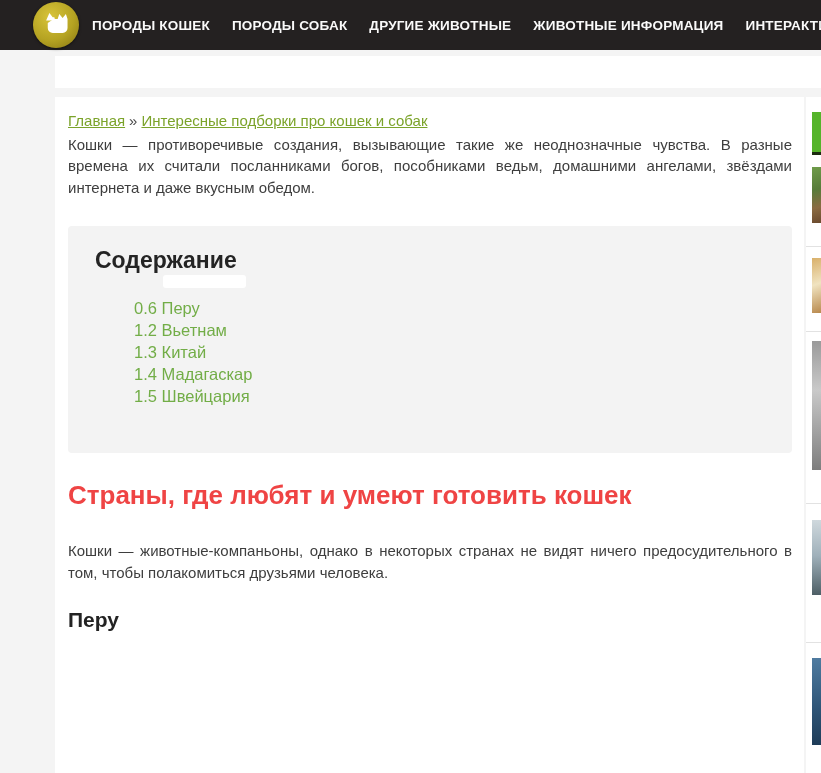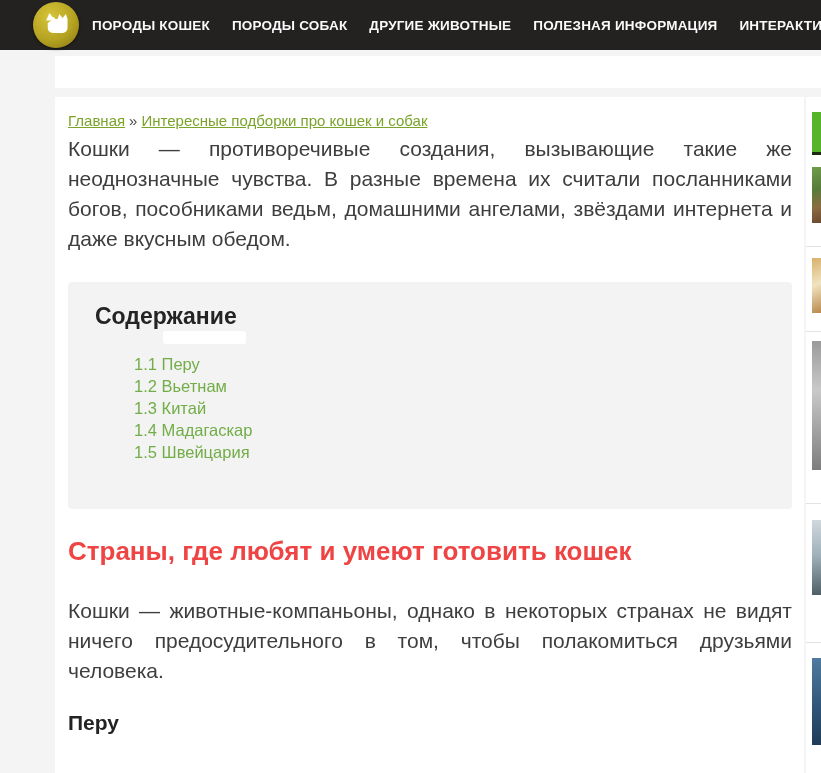--- a/index.html
+++ b/index.html
@@ -48,21 +48,21 @@
   }
   .breadcrumb { font-size:15px; margin-bottom:5px; color:#4a4a4a; }
   .breadcrumb a { color:#7ba32a; text-decoration:underline; cursor:pointer; }
   .breadcrumb .sep { margin:0 4px; color:#4a4a4a; }
 
   h1.article-title {
     font-size:30px; line-height:1.13; font-weight:bold; color:#232323;
     letter-spacing:-.3px; max-width:705px; margin:3px 0 17px;
   }
   p.body-text {
-    font-size:21px; line-height:1.43; text-align:justify; color:#3e3e3e;
+    font-size:15px; line-height:1.43; text-align:justify; color:#3e3e3e;
   }
   p.intro { margin:0 0 28px; }
 
   
   .toc {
     position:relative;
     background:#f3f3f3; border-radius:4px;
     padding:21px 24px 46px 27px;
     margin:0 0 27px;
   }
@@ -114,42 +114,42 @@
       <svg width="28" height="26" viewBox="0 0 34 30">
         <path fill="#ffffff" d="M5 12 L9 3 L13 8 H15 L16 12 Z"></path>
         <path fill="#ffffff" d="M14 10 L19 10 L21 4 L25 9 L29 4 L31 10 L31 21 a6 6 0 0 1 -6 6 H13 a6 6 0 0 1 -6 -6 L7 15 Z"></path>
       </svg>
     </span>
   </div>
   <ul class="nav-menu">
     <li>ПОРОДЫ КОШЕК</li>
     <li>ПОРОДЫ СОБАК</li>
     <li>ДРУГИЕ ЖИВОТНЫЕ</li>
-    <li>ПОЛЕЗНАЯ ИНФОРМАЦИЯ</li>
+    <li>ЖИВОТНЫЕ ИНФОРМАЦИЯ</li>
     <li>ИНТЕРАКТИВ</li>
 
   </ul>
 </header>
 
 <div class="top-strip"></div>
 
 <main class="article-card">
 
   <nav class="breadcrumb">
     <a>Главная</a><span class="sep">»</span><a>Интересные подборки про кошек и собак</a>
   </nav>
 
 
   <p class="body-text intro">Кошки — противоречивые создания, вызывающие такие же неоднозначные чувства. В разные времена их считали посланниками богов, пособниками ведьм, домашними ангелами, звёздами интернета и даже вкусным обедом.</p>
 
   <section class="toc">
     <div class="toc-title">Содержание</div>
     <div class="toc-toggle"></div>
     <ul>
-      <li class="lvl2">1.1 Перу</li>
+      <li class="lvl2">0.6 Перу</li>
       <li class="lvl2">1.2 Вьетнам</li>
       <li class="lvl2">1.3 Китай</li>
       <li class="lvl2">1.4 Мадагаскар</li>
       <li class="lvl2">1.5 Швейцария</li>
     </ul>
   </section>
 
   <h2 class="section-heading">Страны, где любят и умеют готовить кошек</h2>
 
   <p class="body-text section-text">Кошки — животные-компаньоны, однако в некоторых странах не видят ничего предосудительного в том, чтобы полакомиться друзьями человека.</p>

